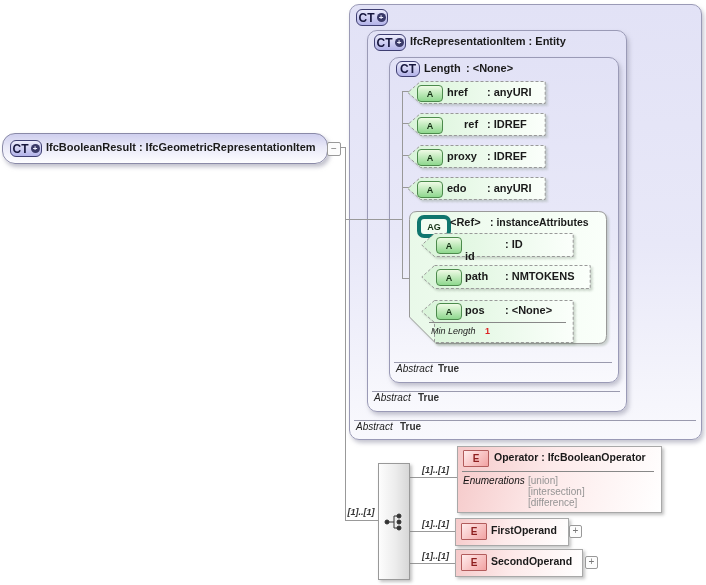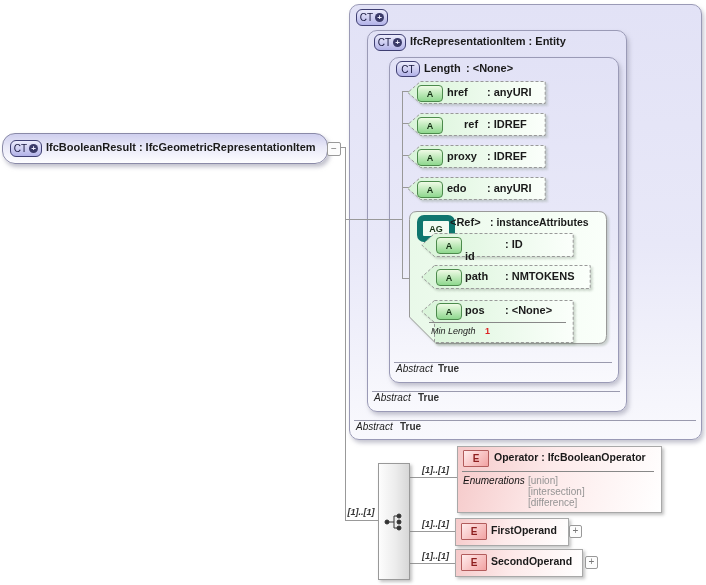--- a/index.html
+++ b/index.html
@@ -12,29 +12,29 @@
   .ctbox{position:absolute;border:1px solid #9a9ab6;border-radius:10px;
          background:linear-gradient(180deg,#e2e2f6 0%,#e8e8f8 55%,#f9f9fd 100%);
          box-shadow:2px 3px 4px rgba(150,150,170,.55);}
   .node{position:absolute;border:1px solid #8a8aa8;border-radius:13px;
         background:linear-gradient(180deg,#cfcfee 0%,#e9e9f8 45%,#fdfdff 100%);
         box-shadow:2px 3px 4px rgba(150,150,170,.6);display:flex;align-items:center;}
   
   .icon-ct{position:absolute;display:flex;align-items:center;justify-content:center;gap:2px;
            border:1px solid #3f3f72;border-radius:6px;
            background:linear-gradient(180deg,#ececfc,#b2b2e8);}
-  .ct-txt{font-weight:normal;font-size:10px;color:#16163c;letter-spacing:0;}
+  .ct-txt{font-weight:bold;font-size:12px;color:#16163c;letter-spacing:0;}
   .ct-plus{width:9px;height:9px;border-radius:50%;background:#3a3a68;color:#eef;
            font-size:8px;line-height:9px;font-weight:bold;text-align:center;}
   .icon-a{position:absolute;display:flex;align-items:center;justify-content:center;
           border:1px solid #4c8a4c;border-radius:4px;
           background:linear-gradient(180deg,#f0fbe6,#8ed88e);
           font-weight:bold;font-size:9px;color:#143014;}
   .icon-ag{position:absolute;display:flex;align-items:center;justify-content:center;
-           border:6px solid #0f766e;border-radius:7px;background:#f2fcf2;
+           border:4px solid #0f766e;border-radius:7px;background:#f2fcf2;
            font-weight:bold;font-size:9px;color:#143014;}
   .icon-e{position:absolute;display:flex;align-items:center;justify-content:center;
           border:1px solid #b25c5c;border-radius:1px;
           background:linear-gradient(135deg,#ffecec,#f2a2a2);
           font-weight:bold;font-size:10px;color:#8e1f1f;}
   .btn{position:absolute;width:11px;height:11px;border:1px solid #999;background:#fcfcfc;
        color:#777;font-size:10px;line-height:10px;text-align:center;border-radius:2px;}
   
   .t-title{position:absolute;font-weight:bold;font-size:11px;color:#1a1a1a;white-space:nowrap;}
   .t-title-s{position:absolute;font-weight:bold;font-size:10.5px;color:#1a1a1a;white-space:nowrap;}

